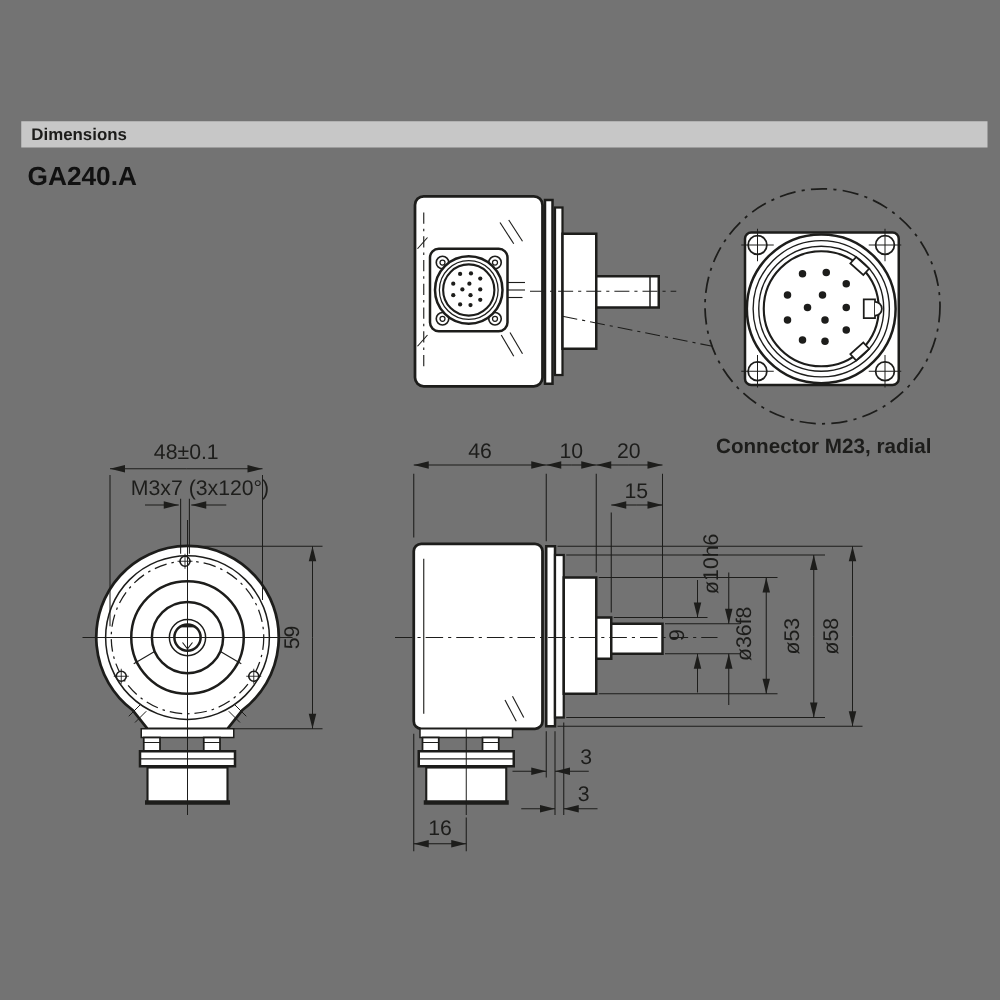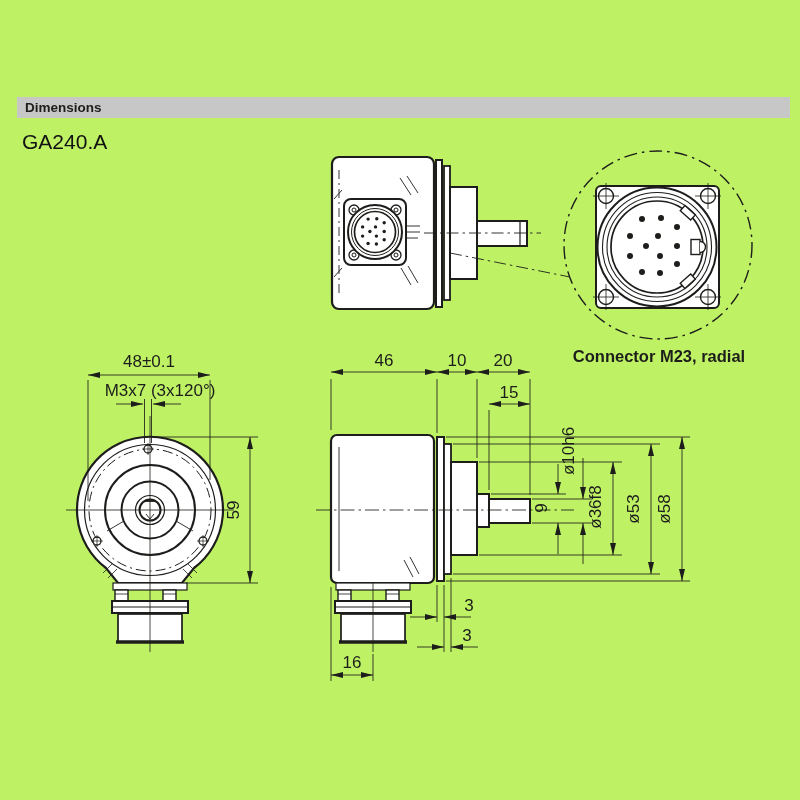--- a/index.html
+++ b/index.html
@@ -1,21 +1,21 @@
 <!DOCTYPE html>
 <html><head>
 <meta charset="utf-8">
 <style>
   html,body{margin:0;padding:0;background:#fff;}
-  .page{position:relative;width:800px;height:800px;background:#bef264;overflow:hidden;
+  .page{position:relative;width:800px;height:800px;background:#737373;overflow:hidden;
         font-family:"Liberation Sans",sans-serif;color:#1d1d1b;}
   .header-bar{position:absolute;left:17px;top:97px;width:773px;height:21px;
         background:#c7c7c7;display:flex;align-items:center;box-sizing:border-box;padding-left:8px;}
   .header-bar span{font-size:13.5px;font-weight:bold;color:#1d1d1b;}
-  .model-title{position:absolute;left:22px;top:130px;font-size:21px;font-weight:normal;color:#111;}
+  .model-title{position:absolute;left:22px;top:130px;font-size:21px;font-weight:bold;color:#111;}
   svg{position:absolute;left:0;top:0;}
   text{fill:#1d1d1b;stroke:none;font-family:"Liberation Sans",sans-serif;font-size:17px;}
   text.rot, text.dim{font-size:17px;}
   text.lbl{font-size:16.5px;font-weight:bold;text-anchor:middle;}
 </style>
 </head>
 <body>
 
 <div class="page">
   <div class="header-bar">

